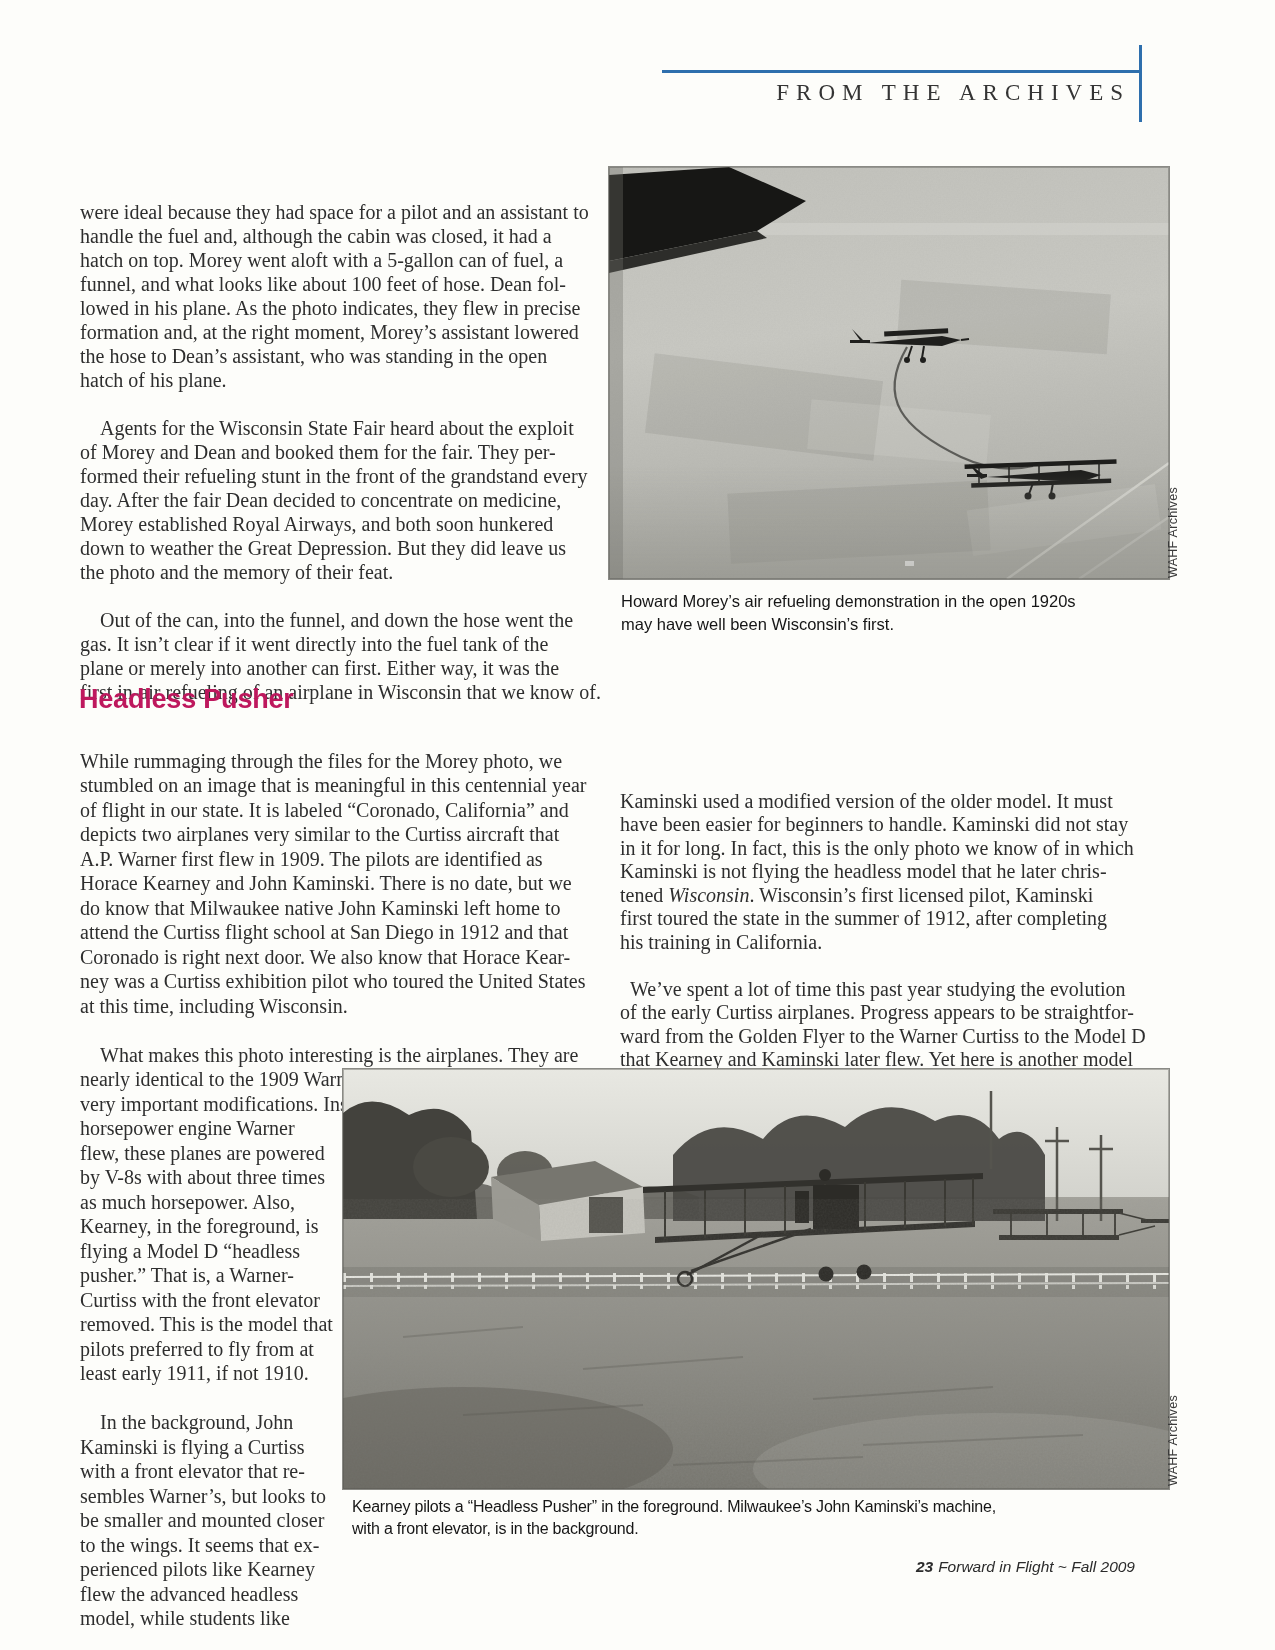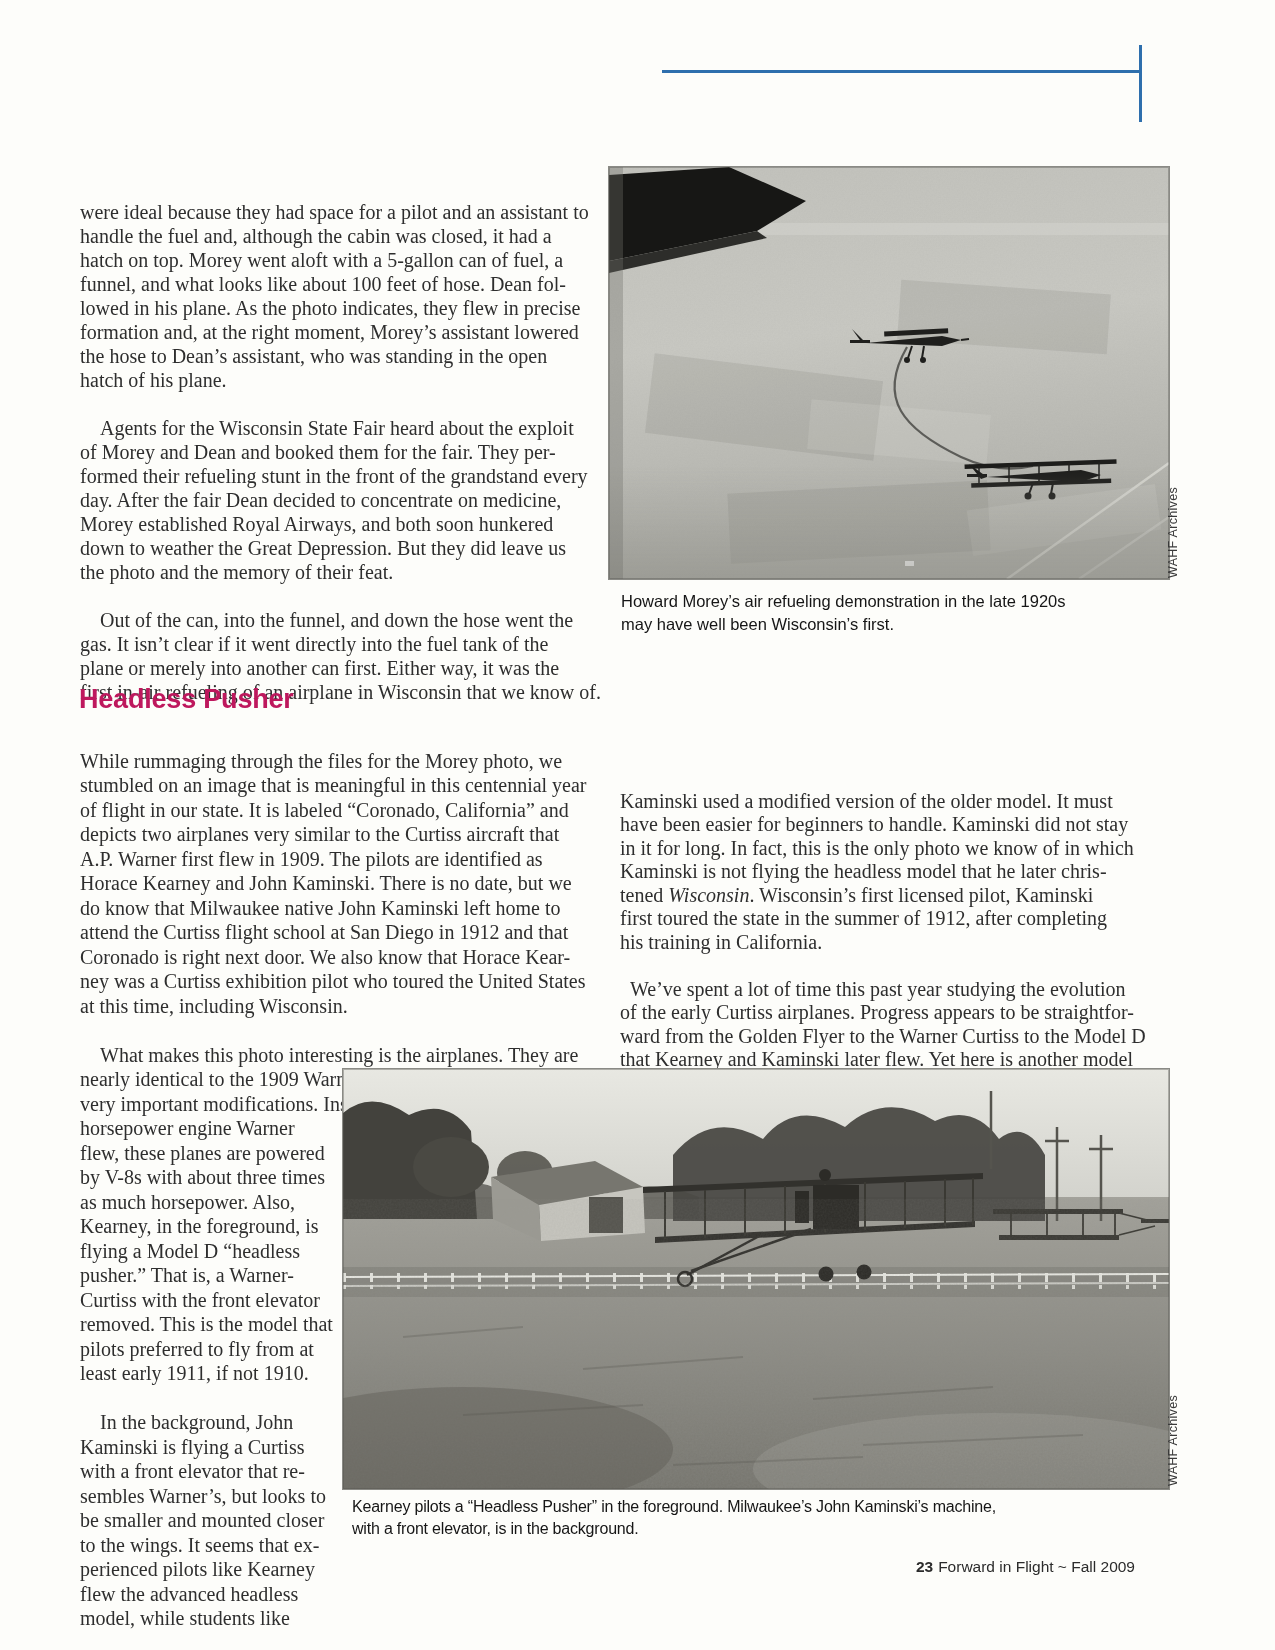--- a/index.html
+++ b/index.html
@@ -36,32 +36,33 @@
   .credit-1{left:1180px;top:564px;}
   .credit-2{left:1180px;top:1472px;}
   .caption{
     position:absolute;font-family:"Liberation Sans","DejaVu Sans",sans-serif;
     color:#161616;white-space:pre-line;
   }
   .caption-1{left:621px;top:590px;width:548px;font-size:16.5px;line-height:23px;}
   .caption-2{left:352px;top:1496px;width:808px;font-size:16px;line-height:21.5px;text-align:left;letter-spacing:-0.2px;}
   .footer{
     position:absolute;right:140px;top:1558px;
-    font-family:"Liberation Sans","DejaVu Sans",sans-serif;
+    font-family:"Liberation Sans","DejaVu Sans",sans-serif;font-style:italic;
     font-size:15.5px;color:#2b2b2b;white-space:nowrap;
   }
   .footer .pg{font-weight:bold;margin-right:5px;}
 </style>
 </head>
 <body>
 
 <div class="page">
 
   <div class="rule-h"></div>
   <div class="rule-v"></div>
+  <div class="masthead">FROM THE ARCHIVES</div>
 
   <div class="body-text block1">
     <p>were ideal because they had space for a pilot and an assistant to
 handle the fuel and, although the cabin was closed, it had a
 hatch on top. Morey went aloft with a 5-gallon can of fuel, a
 funnel, and what looks like about 100 feet of hose. Dean fol-
 lowed in his plane. As the photo indicates, they flew in precise
 formation and, at the right moment, Morey’s assistant lowered
 the hose to Dean’s assistant, who was standing in the open
 hatch of his plane.</p>
@@ -201,21 +202,21 @@
         <circle cx="-11" cy="19" r="3.5"></circle>
           <circle cx="13" cy="19" r="3.5"></circle>
       </g>
       <rect x="296" y="394" width="9" height="5" fill="#ffffff" opacity="0.95"></rect>
       <rect y="300" width="560" height="112" fill="url(#g1b)"></rect>
       <rect x="0" y="0" width="14" height="412" fill="#6f6f69" opacity="0.35"></rect>
       <rect x="0.5" y="0.5" width="559" height="411" fill="none" stroke="#555550" stroke-width="1" opacity="0.4"></rect>
     </svg>
   </figure>
   <div class="credit credit-1">WAHF Archives</div>
-  <div class="caption caption-1">Howard Morey’s air refueling demonstration in the late 1920s
+  <div class="caption caption-1">Howard Morey’s air refueling demonstration in the open 1920s
 may have well been Wisconsin’s first.</div>
 
   <figure class="photo photo-2">
     <svg width="826" height="420" viewBox="0 0 826 420">
       <defs>
         <linearGradient id="g2sky" x1="0" y1="0" x2="0" y2="1">
           <stop offset="0" stop-color="#e8e8e2"></stop>
           <stop offset="1" stop-color="#d3d3cd"></stop>
         </linearGradient>
         <linearGradient id="g2gnd" x1="0" y1="0" x2="0" y2="1">

